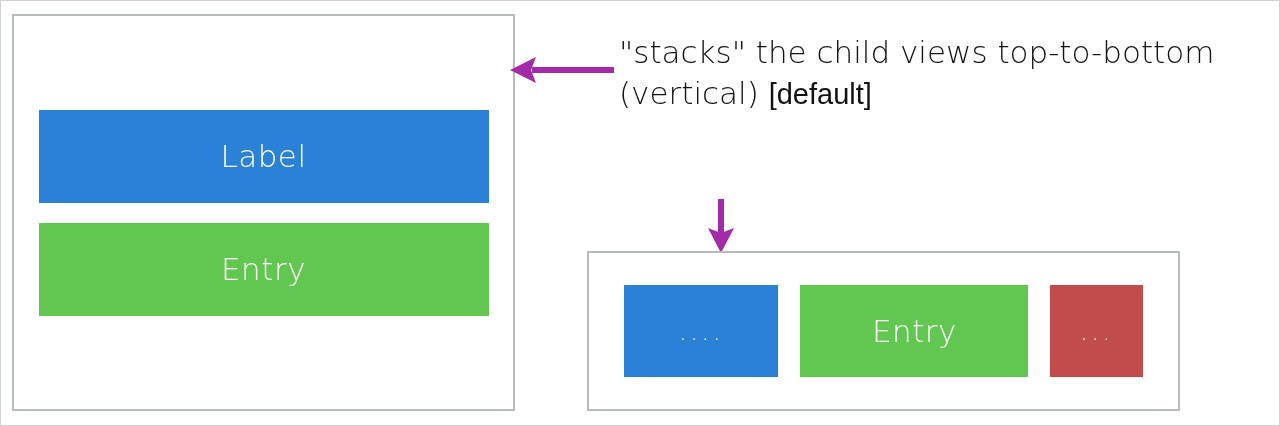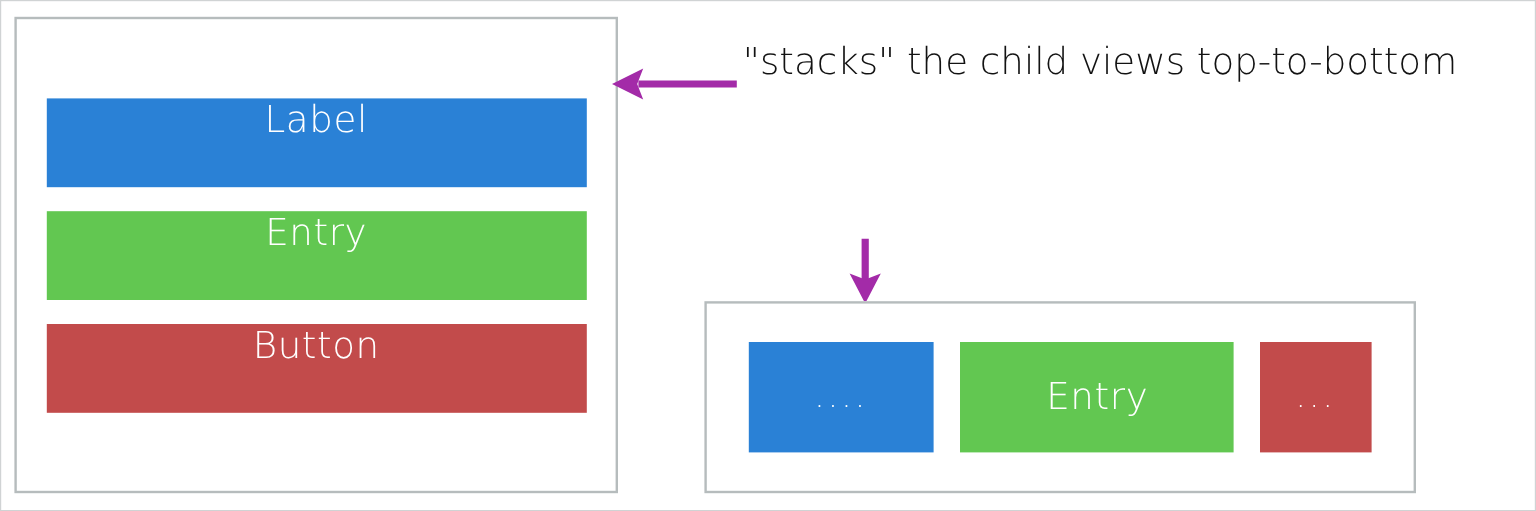--- a/index.html
+++ b/index.html
@@ -35,23 +35,24 @@
     width: 503px;
     height: 397px;
     display: flex;
     flex-direction: column;
     justify-content: center;
     align-items: center;
     padding: 18px 22px;
   }
   #vertical-stack .child-view {
     width: 450px;
-    height: 74px;
+    height: 93px;
     margin: 10px 0;
     display: flex;
+    align-items: center;
     justify-content: center;
     box-sizing: border-box;
   }
 
   
   #horizontal-stack {
     left: 586px;
     top: 250px;
     width: 593px;
     height: 160px;
@@ -131,32 +132,30 @@
   <div class="stack-container" id="vertical-stack">
 
     <div class="child-view" style="background-color: rgb(42, 129, 214);">
       <span class="view-label">Label</span>
     </div>
 
     <div class="child-view" style="background-color: rgb(98, 199, 81);">
       <span class="view-label">Entry</span>
     </div>
 
-    <div class="child-view" style="background-color: rgb(194, 75, 75);">
-      <span class="view-label">Button</span>
-    </div>
   </div>
 
   <svg class="arrow" id="arrow-to-vertical" width="112" height="34" viewBox="0 0 112 34">
     <line x1="108" y1="17" x2="26" y2="17" stroke="#a32ba8" stroke-width="6"></line>
     <path d="M 4 17 L 30 4 L 25 17 L 30 30 Z" fill="#a32ba8"></path>
   </svg>
 
   <div class="annotation" id="annotation-vertical">
     <div>"stacks" the child views top-to-bottom</div>
+    <div><span>(vertical) </span><span class="emph">[default]</span></div>
   </div>
 
 
   <svg class="arrow" id="arrow-to-horizontal" width="40" height="58" viewBox="0 0 40 58">
     <line x1="20" y1="2" x2="20" y2="38" stroke="#a32ba8" stroke-width="6"></line>
     <path d="M 20 56 L 7 31 L 20 36 L 33 31 Z" fill="#a32ba8"></path>
   </svg>
 
   <div class="stack-container" id="horizontal-stack">
 

